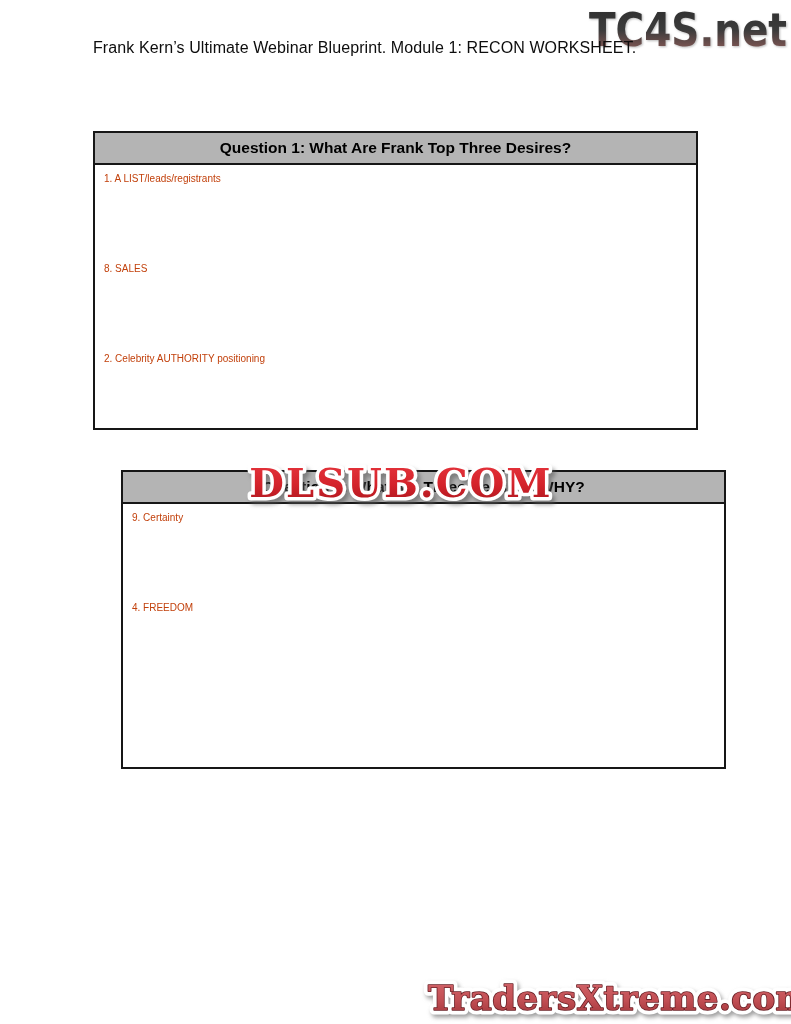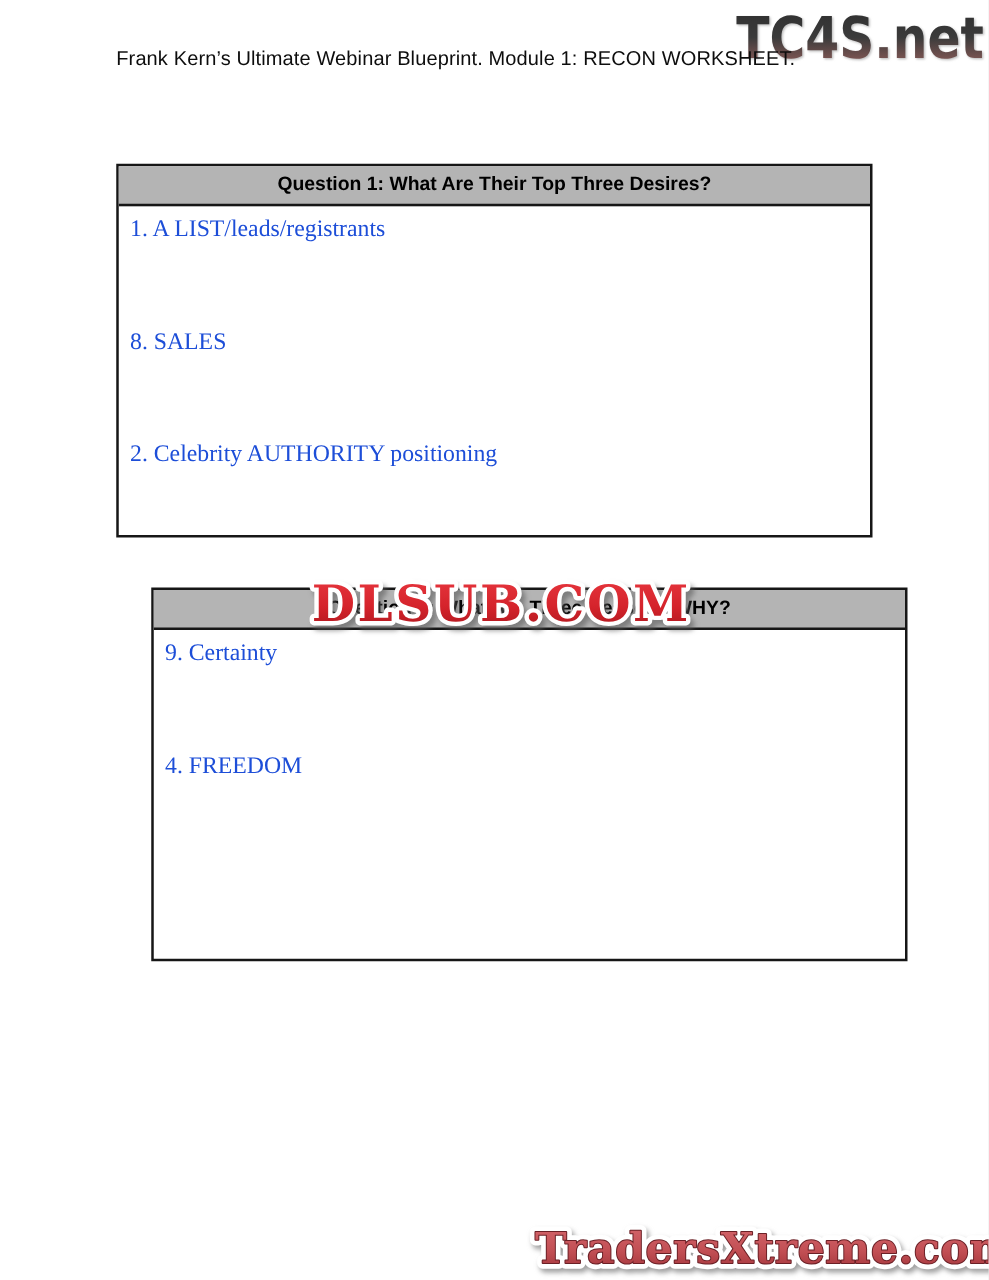--- a/index.html
+++ b/index.html
@@ -54,23 +54,22 @@
     text-align:center;
     font-weight:bold;
     font-size:15.5px;
     color:#000;
   }
   .qbody{
     padding:8px 10px 0 9px;
   }
   .qitem{
     height:90px;
-    font-size:19px;
-    color:#1d4ed8;
-    font-family:Liberation Serif, serif;
+    font-size:10px;
+    color:#c2410c;
   }
 
   
   .watermark{
     position:absolute;
     left:252px; top:456px;
     width:298px; height:54px;
     pointer-events:none;
   }
   .watermark svg{ overflow:visible; }
@@ -107,21 +106,21 @@
           <stop offset="1" stop-color="#9c625e"></stop>
         </linearGradient>
       </defs>
       <text x="202" y="44" text-anchor="end" font-size="46" textLength="198" lengthAdjust="spacingAndGlyphs" fill="url(#tc4s-grad)" style="filter:drop-shadow(1px 1px 1px rgba(130,130,130,0.55));">TC4S.net</text>
     </svg>
   </div>
 
   <div class="doc-title">Frank Kern’s Ultimate Webinar Blueprint. Module 1: RECON WORKSHEET.</div>
 
   <section class="qtable qtable-1">
-    <div class="qheader">Question 1: What Are Their Top Three Desires?</div>
+    <div class="qheader">Question 1: What Are Frank Top Three Desires?</div>
     <div class="qbody">
       <div class="qitem">1. A LIST/leads/registrants</div>
       <div class="qitem">8. SALES</div>
       <div class="qitem">2. Celebrity AUTHORITY positioning</div>
     </div>
   </section>
 
   <section class="qtable qtable-2">
     <div class="qheader">Question 2: What Are Three Reasons WHY?</div>
     <div class="qbody">

